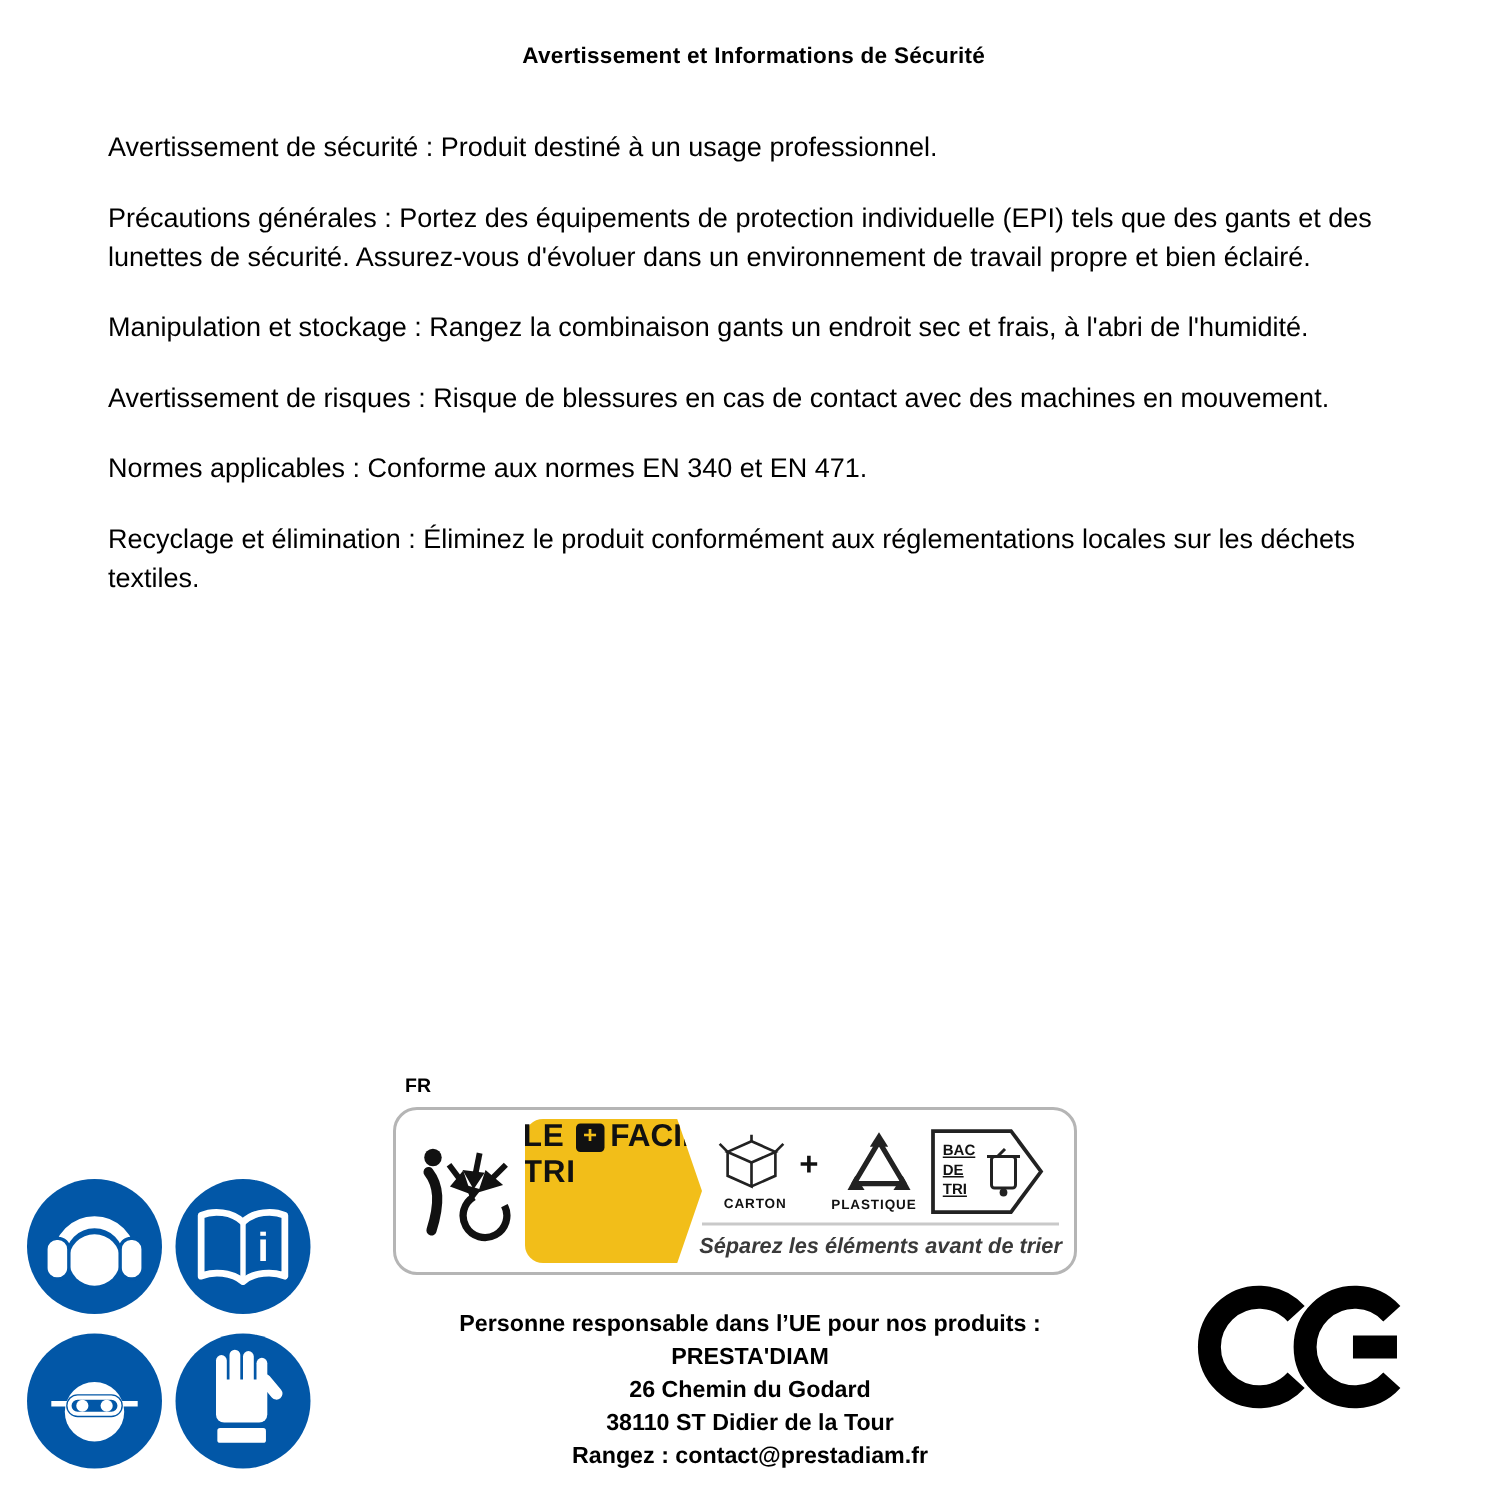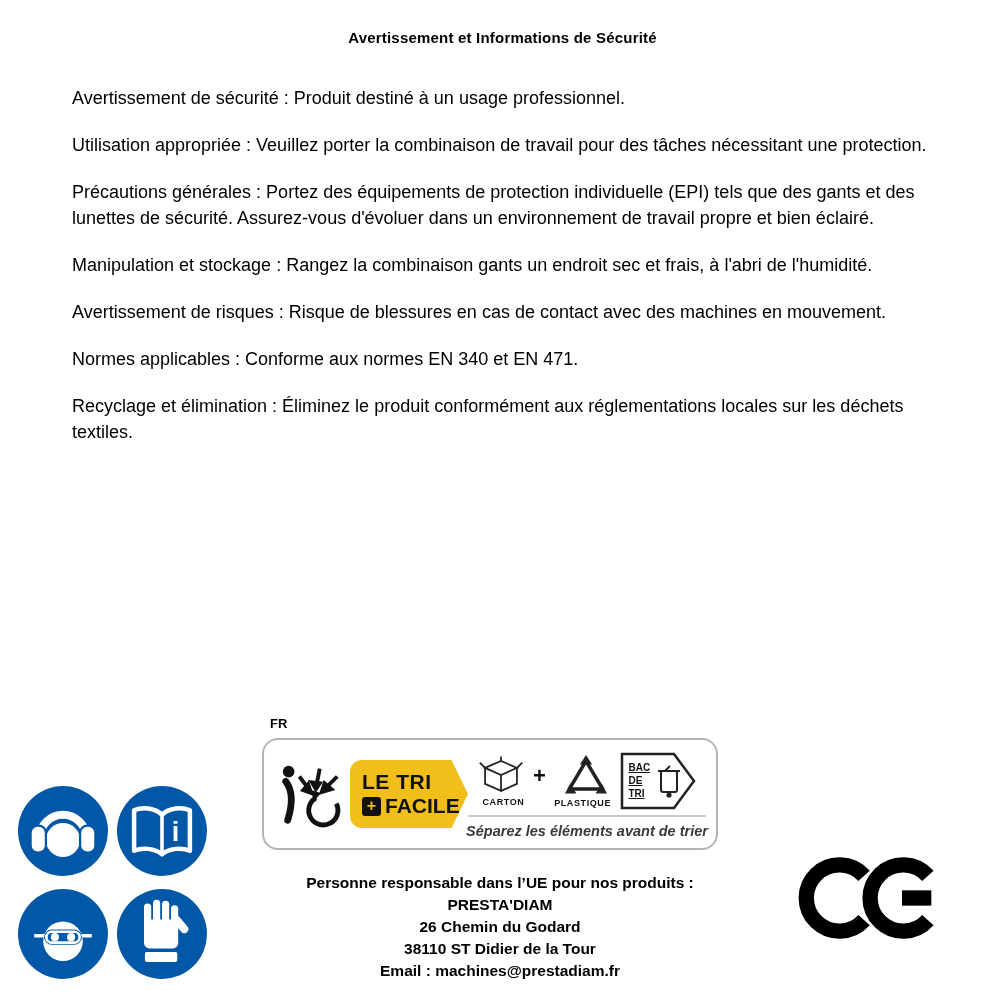--- a/index.html
+++ b/index.html
@@ -27,24 +27,24 @@
   
   .fr-label{position:absolute;left:270px;top:716px;font-size:13px;font-weight:bold;}
   .banner{
     position:absolute;left:262px;top:738px;width:456px;height:112px;box-sizing:border-box;
     border:2px solid #b5b5b5;border-radius:16px;background:#fff;
     display:flex;padding:4px 10px 4px 8px;
   }
   .triman{width:78px;display:flex;align-items:center;justify-content:center;}
   .triman svg{width:70px;height:72px;}
   .letri{
-    width:118px;margin:16px 0;background:#f2be19;
+    width:118px;margin:2px 0;background:#f2be19;
     border-radius:12px 0 0 12px;
     clip-path:polygon(0 0,86% 0,100% 50%,86% 100%,0 100%);
-    display:flex;flex-direction:column;justify-content:center;align-items:flex-start;
+    display:flex;flex-direction:row;justify-content:center;align-items:flex-start;
     padding-left:12px;box-sizing:border-box;
   }
   .letri .l1{font-weight:bold;font-size:21px;letter-spacing:.5px;color:#111;}
   .letri .l2{display:flex;align-items:center;gap:4px;font-weight:bold;font-size:21px;color:#111;}
   .plusbox{width:19px;height:19px;background:#111;color:#f2be19;border-radius:3px;
     display:flex;align-items:center;justify-content:center;font-size:16px;font-weight:bold;line-height:1;}
   .banner-right{flex:1;display:flex;flex-direction:column;min-width:0;}
   .icons-row{flex:1;display:flex;align-items:center;justify-content:space-evenly;padding:2px 2px 0 2px;}
   .mat{display:flex;flex-direction:column;align-items:flex-end;gap:2px;}
   .mat-label{font-size:9px;font-weight:bold;letter-spacing:.6px;color:#111;}
@@ -71,21 +71,20 @@
 </style>
 </head>
 <body>
 
 <div class="page">
 
   <div class="title">Avertissement et Informations de Sécurité</div>
 
   <div class="content">
     <p>Avertissement de sécurité : Produit destiné à un usage professionnel.</p>
-    <p>Utilisation appropriée : Veuillez porter la combinaison de travail pour des tâches nécessitant une protection.</p>
     <p>Précautions générales : Portez des équipements de protection individuelle (EPI) tels que des gants et des lunettes de sécurité. Assurez-vous d'évoluer dans un environnement de travail propre et bien éclairé.</p>
     <p>Manipulation et stockage : Rangez la combinaison gants un endroit sec et frais, à l'abri de l'humidité.</p>
     <p>Avertissement de risques : Risque de blessures en cas de contact avec des machines en mouvement.</p>
     <p>Normes applicables : Conforme aux normes EN 340 et EN 471.</p>
     <p>Recyclage et élimination : Éliminez le produit conformément aux réglementations locales sur les déchets textiles.</p>
   </div>
 
   <div class="pictos">
     <div class="picto">
       <svg viewBox="0 0 100 100">
@@ -199,21 +198,21 @@
 
       <div class="tagline">Séparez les éléments avant de trier</div>
     </div>
   </div>
 
   <div class="responsible">
     <div>Personne responsable dans l’UE pour nos produits :</div>
     <div>PRESTA'DIAM</div>
     <div>26 Chemin du Godard</div>
     <div>38110 ST Didier de la Tour</div>
-    <div>Email : machines@prestadiam.fr</div>
+    <div>Rangez : contact@prestadiam.fr</div>
   </div>
 
   <div class="ce">
     <svg viewBox="0 0 232 140" role="img" aria-label="CE">
       <path d="M103.6 35.2 A52 52 0 1 0 103.6 104.8" stroke="#000" stroke-width="24" fill="none"></path>
       <path d="M203.6 35.2 A52 52 0 1 0 203.6 104.8" stroke="#000" stroke-width="24" fill="none"></path>
       <path d="M163 70 H 209" stroke="#000" stroke-width="24" fill="none"></path>
     </svg>
   </div>
 

